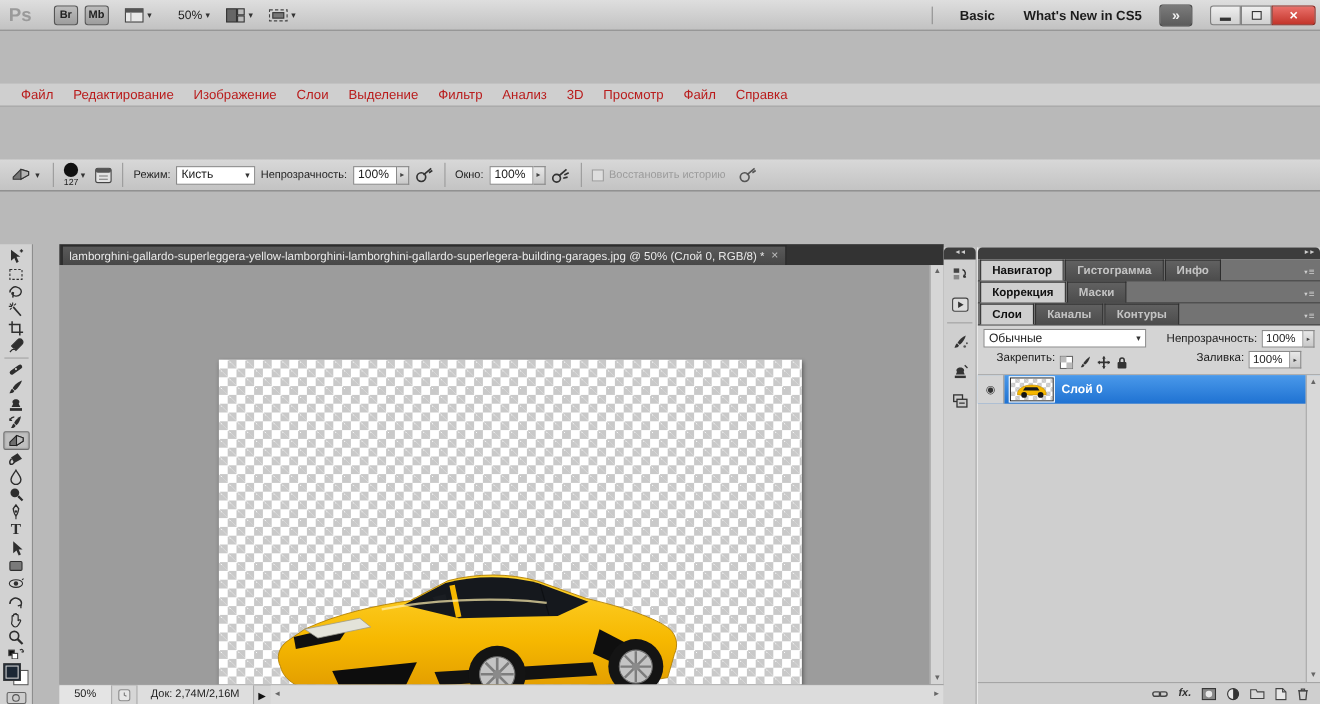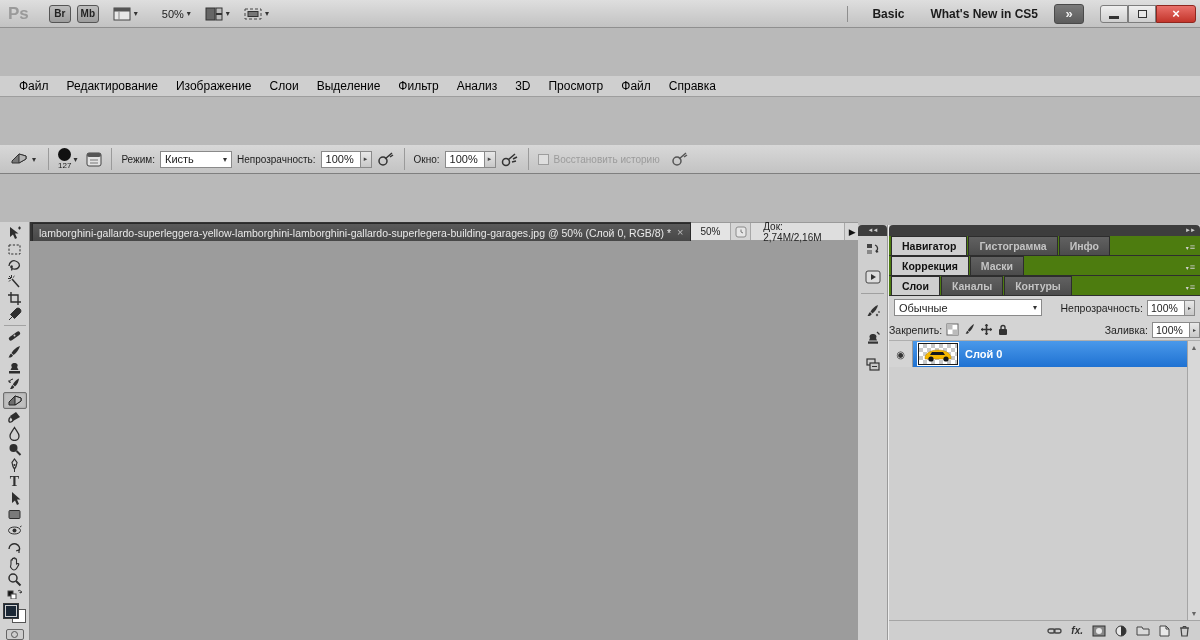--- a/index.html
+++ b/index.html
@@ -27,21 +27,21 @@
     display:flex; align-items:center; justify-content:center; font-size:10px; color:#333; }
   .winbtn.min { border-radius:3px 0 0 3px; }
   .winbtn.close { width:40px; border-radius:0 3px 3px 0; background:linear-gradient(#e9706a,#c3352b); border-color:#8e271f;
     color:#fff; font-size:13px; font-weight:bold; }
   .restore-glyph { width:9px; height:8px; border:1px solid #333; position:relative; background:#e8e8e8; }
   .min-glyph { width:10px; height:3px; background:#333; margin-top:8px; }
 
   
   .menubar { height:21px; flex:0 0 21px; background:#cfcfcf; display:flex; align-items:center; padding-left:10px; gap:0;
     border-bottom:1px solid #9e9e9e; }
-  .menu-item { padding:2px 9px; font-size:12px; color:#000000; cursor:default; }
+  .menu-item { padding:2px 9px; font-size:12px; color:#b91c1c; cursor:default; }
 
   
   .optionsbar { height:29px; flex:0 0 29px; background:linear-gradient(#d8d8d8,#c3c3c3); border-bottom:1px solid #7f7f7f;
     display:flex; align-items:center; padding:0 6px; gap:5px; }
   .ob-divider { width:1px; height:22px; background:#9a9a9a; margin:0 4px; }
   .ob-label { font-size:10px; color:#1e1e1e; }
   .ob-label.disabled { color:#9b9b9b; }
   .ob-field { background:#fff; border:1px solid #8a8a8a; height:17px; display:flex; align-items:center; padding:0 4px; font-size:11px; }
   .ob-select { width:72px; justify-content:space-between; }
   .ob-num { width:40px; }
@@ -64,21 +64,21 @@
   .tool svg { display:block; }
   .tool.selected { background:#c0c0c0; border:1px solid #6f6f6f; border-radius:2px; box-shadow:inset 0 0 2px #888; }
   .tool-div { width:22px; height:1px; background:#a2a2a2; margin:2px 0; }
   .swatches { position:relative; width:24px; height:26px; margin-top:4px; }
   .sw-bg { position:absolute; right:1px; bottom:0; width:14px; height:14px; background:#fff; border:1px solid #555; }
   .sw-fg { position:absolute; left:0; top:0; width:16px; height:16px; background:#1b2735; border:1px solid #3a3a3a; outline:1px solid #cfcfcf; outline-offset:-3px; }
   .quickmask { width:18px; height:14px; border:1px solid #666; border-radius:2px; background:#cdcdcd; display:flex; align-items:center; justify-content:center; margin-top:6px; }
   .quickmask i { width:7px; height:7px; border:1px solid #555; border-radius:50%; }
 
   
-  .docwin { flex:1; display:flex; flex-direction:row; min-width:0; background:#9c9c9c; }
+  .docwin { flex:1; display:flex; flex-direction:column; min-width:0; background:#9c9c9c;margin-left:24px; }
   .tabbar { height:19px; flex:0 0 19px; background:#333; display:flex; align-items:flex-end; padding-left:2px; }
   .doctab { height:18px; background:linear-gradient(#5a5a5a,#474747); border:1px solid #2a2a2a; border-bottom:none;
     display:flex; align-items:center; gap:6px; padding:0 6px; max-width:670px; }
   .doctab-title { color:#e9e9e9; font-size:10.5px; white-space:nowrap; overflow:hidden; text-overflow:ellipsis; }
   .doctab-close { color:#bbb; font-size:11px; line-height:1; }
   .canvas-area { position:relative; flex:1; background:#9c9c9c; overflow:hidden; }
   .canvas { position:absolute; left:145px; top:86px; width:530px; height:354px;
     background-color:#fff;
     background-image:linear-gradient(45deg,#c9c9c9 25%,transparent 25%,transparent 75%,#c9c9c9 75%),
                      linear-gradient(45deg,#c9c9c9 25%,transparent 25%,transparent 75%,#c9c9c9 75%);
@@ -105,35 +105,35 @@
   
   .dock { width:342px; flex:0 0 342px; display:flex; background:#b9b9b9; }
   .iconstrip { width:30px; flex:0 0 30px; display:flex; flex-direction:column; background:#cfcfcf; border-right:1px solid #9a9a9a; margin-top:3px; }
   .strip-head { height:11px; background:#3d3d3d; border-radius:4px 4px 0 0; color:#cfcfcf; font-size:6px; text-align:center; line-height:11px; letter-spacing:-1px; }
   .strip-ico { height:27px; display:flex; align-items:center; justify-content:center; color:#333; }
   .strip-div { height:1px; background:#a0a0a0; margin:3px 3px; }
 
   .paneldock { flex:1; display:flex; flex-direction:column; margin-top:3px; background:#d4d4d4; border-left:1px solid #eee; }
   .dock-head { height:11px; background:#3d3d3d; border-radius:4px 4px 0 0; color:#cfcfcf; font-size:6px; line-height:11px;
     text-align:right; padding-right:5px; letter-spacing:-1px; }
-  .tabstrip { height:20px; flex:0 0 20px; background:#4d7c0f; display:flex; align-items:flex-end; padding-left:2px; border-bottom:1px solid #2e2e2e; }
+  .tabstrip { height:20px; flex:0 0 20px; background:#737373; display:flex; align-items:flex-end; padding-left:2px; border-bottom:1px solid #2e2e2e; }
   .ptab { height:19px; padding:0 10px; display:flex; align-items:center; font-size:10.5px; font-weight:bold; color:#c4c4c4;
     background:linear-gradient(#616161,#4c4c4c); border:1px solid #2d2d2d; border-bottom:none; margin-right:1px; }
   .ptab.active { background:#cfcfcf; color:#111; }
   .ptab-menu { margin-left:auto; color:#cfcfcf; font-size:9px; padding:0 5px 3px 0; display:flex; align-items:center; gap:1px; }
   .ptab-menu .mcaret { font-size:6px; }
 
   .layerctrl { height:23px; flex:0 0 23px; display:flex; align-items:center; gap:4px; padding:0 5px; background:#d4d4d4; }
   .blend-select { width:148px; height:17px; background:#fff; border:1px solid #8a8a8a; display:flex; align-items:center;
     justify-content:space-between; padding:0 4px; font-size:11px; }
   .sm-label { font-size:10.5px; color:#1e1e1e; margin-left:auto; }
   .sm-field { width:38px; height:16px; background:#fff; border:1px solid #8a8a8a; display:flex; align-items:center; padding:0 3px; font-size:10.5px; }
   .sm-spin { width:10px; height:16px; border:1px solid #8a8a8a; border-left:none; background:linear-gradient(#e8e8e8,#c8c8c8);
     display:flex; align-items:center; justify-content:center; font-size:6px; color:#444; }
-  .lockrow { height:22px; flex:0 0 22px; display:flex; align-items:center; gap:4px; padding:0 0; background:#d4d4d4; border-bottom:1px solid #aeaeae; }
+  .lockrow { height:22px; flex:0 0 22px; display:flex; gap:4px; padding:0 17px; background:#d4d4d4; border-bottom:1px solid #aeaeae; }
   .lock-ico { display:flex; align-items:center; justify-content:center; }
 
   .layerlist { flex:1; position:relative; background:#cfcfcf; min-height:0; }
   .layerrow { height:26px; display:flex; align-items:center; background:linear-gradient(#4a99ea,#1f72d2); color:#fff; padding-right:13px; }
   .eyecell { width:24px; height:26px; border-right:1px solid #9a9a9a; background:#d4d4d4; color:#333; display:flex; align-items:center; justify-content:center; font-size:10px; }
   .layerthumb { width:40px; height:22px; margin:0 7px 0 5px; border:1px solid #1a1a1a; outline:1px solid #fff;
     background-color:#fff;
     background-image:linear-gradient(45deg,#c9c9c9 25%,transparent 25%,transparent 75%,#c9c9c9 75%),
                      linear-gradient(45deg,#c9c9c9 25%,transparent 25%,transparent 75%,#c9c9c9 75%);
     background-size:8px 8px; background-position:0 0,4px 4px; position:relative; }

